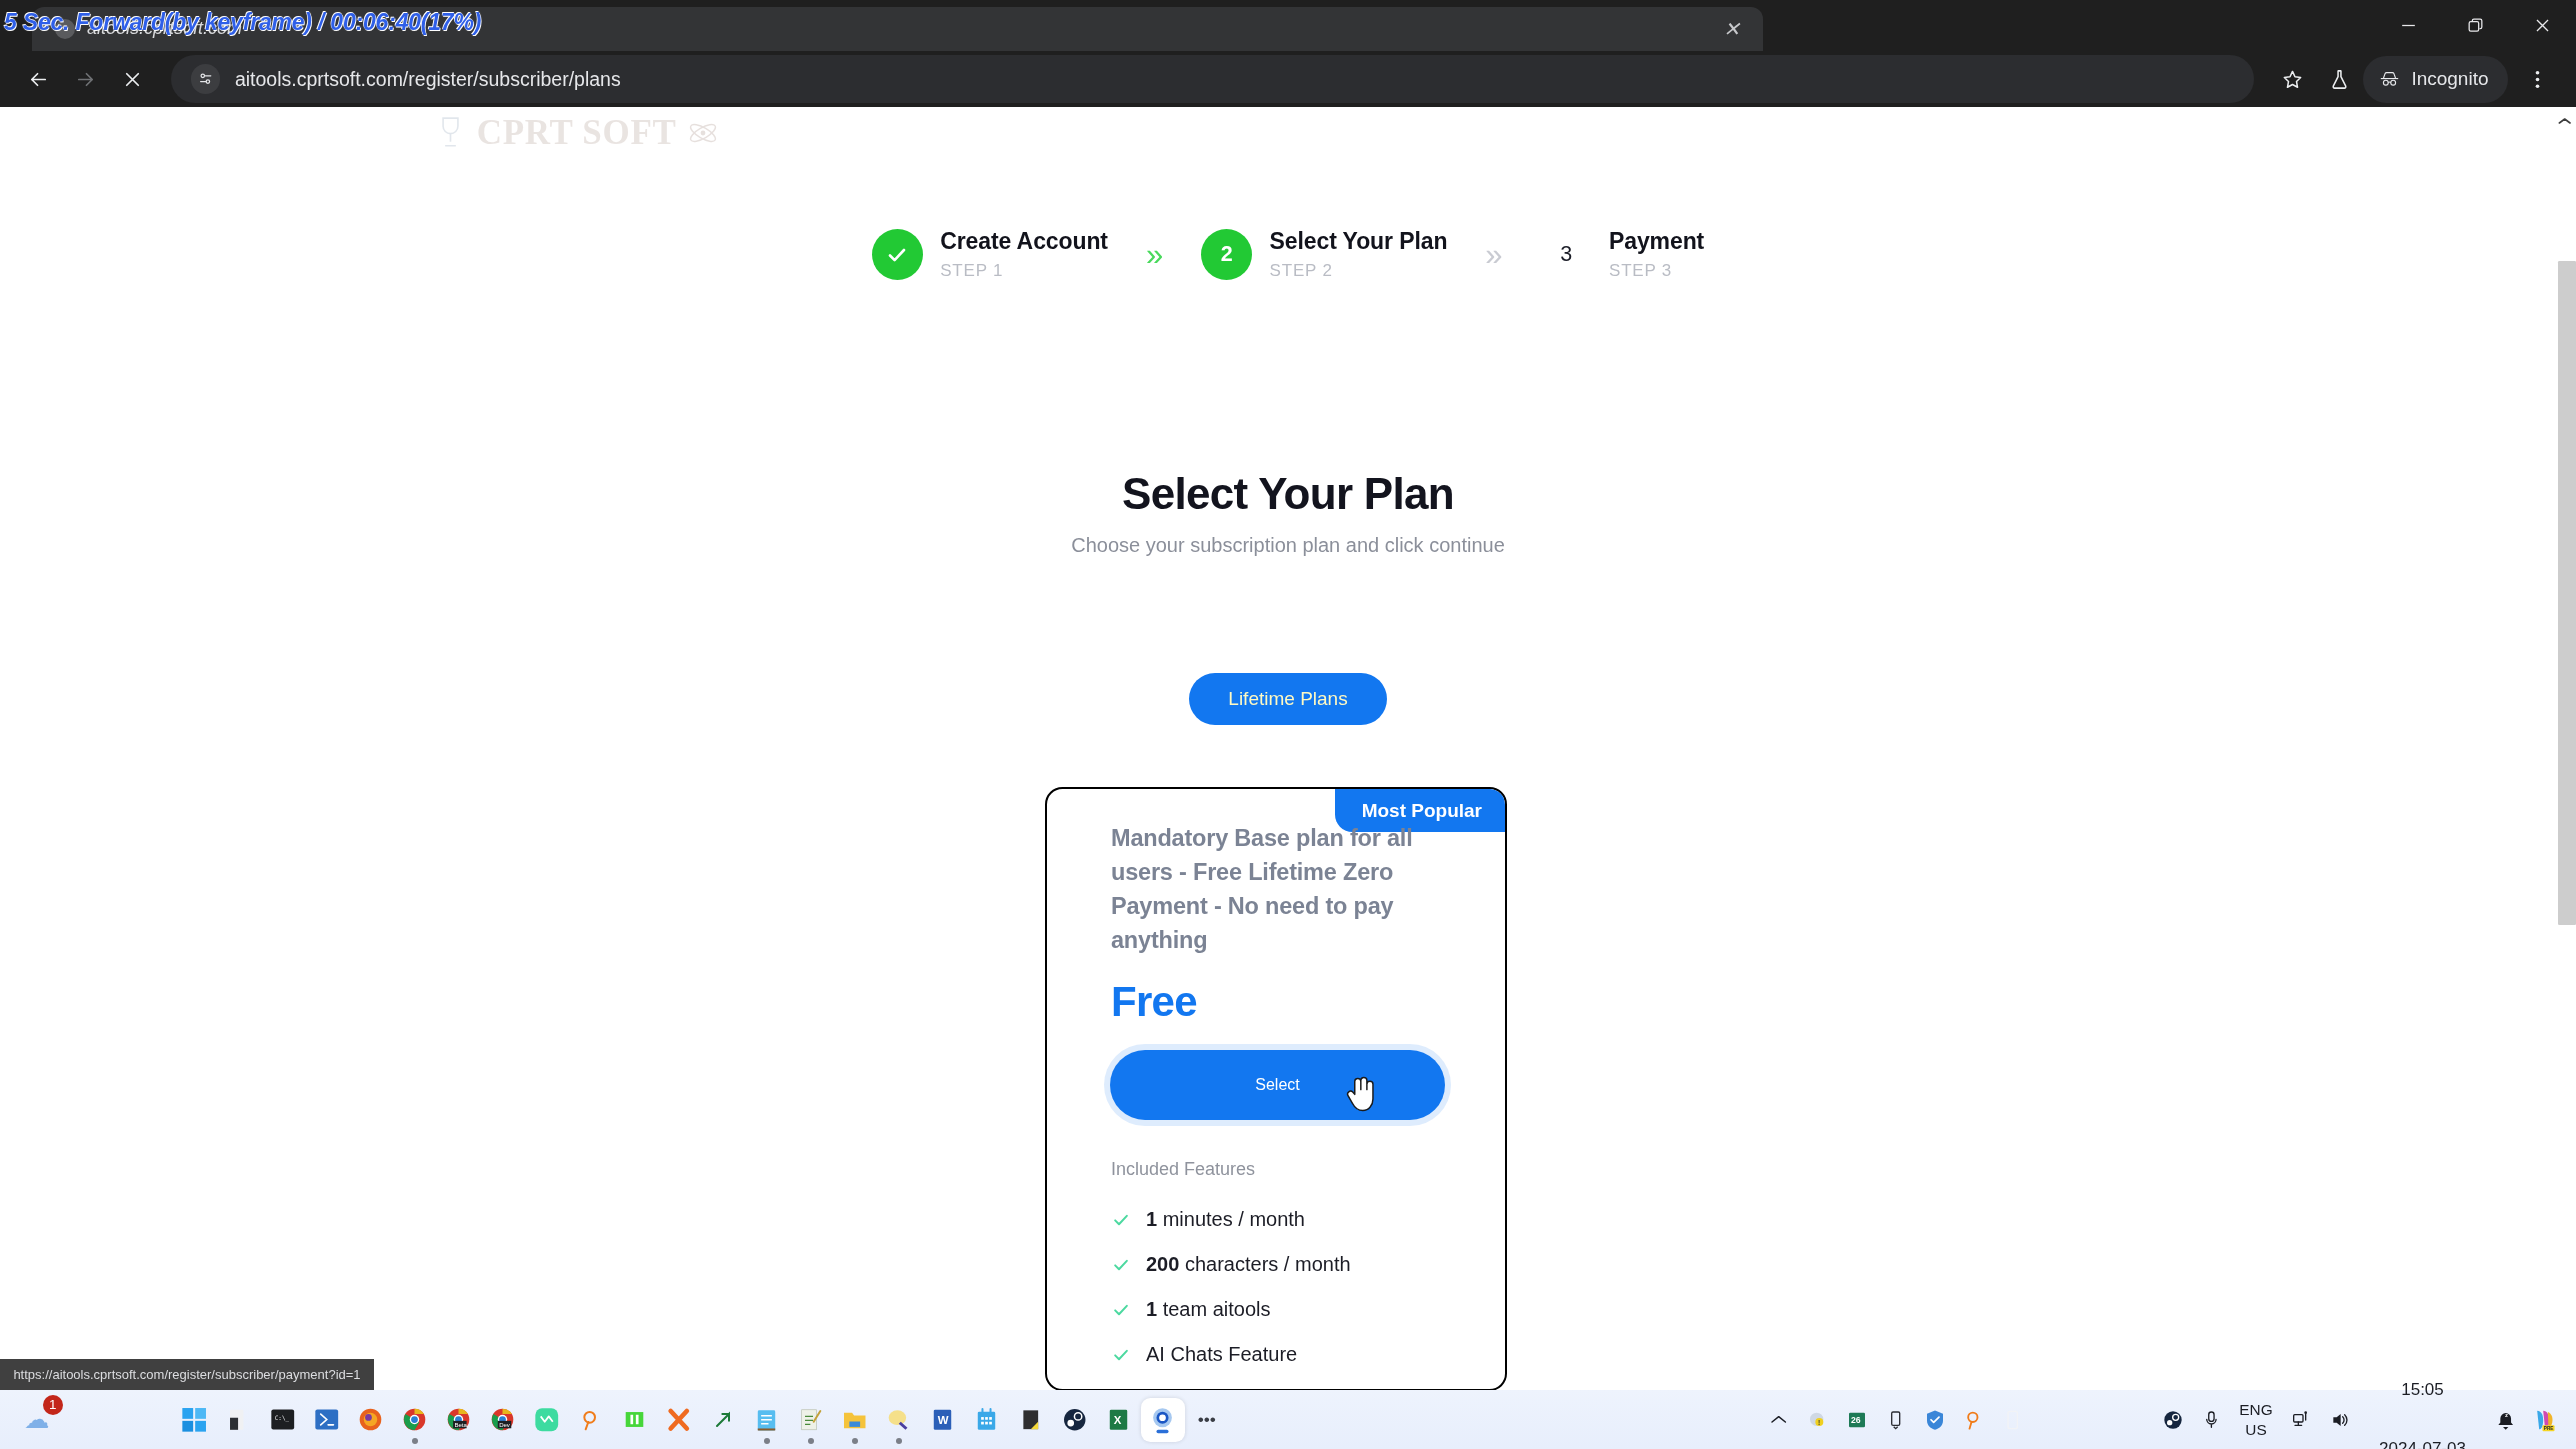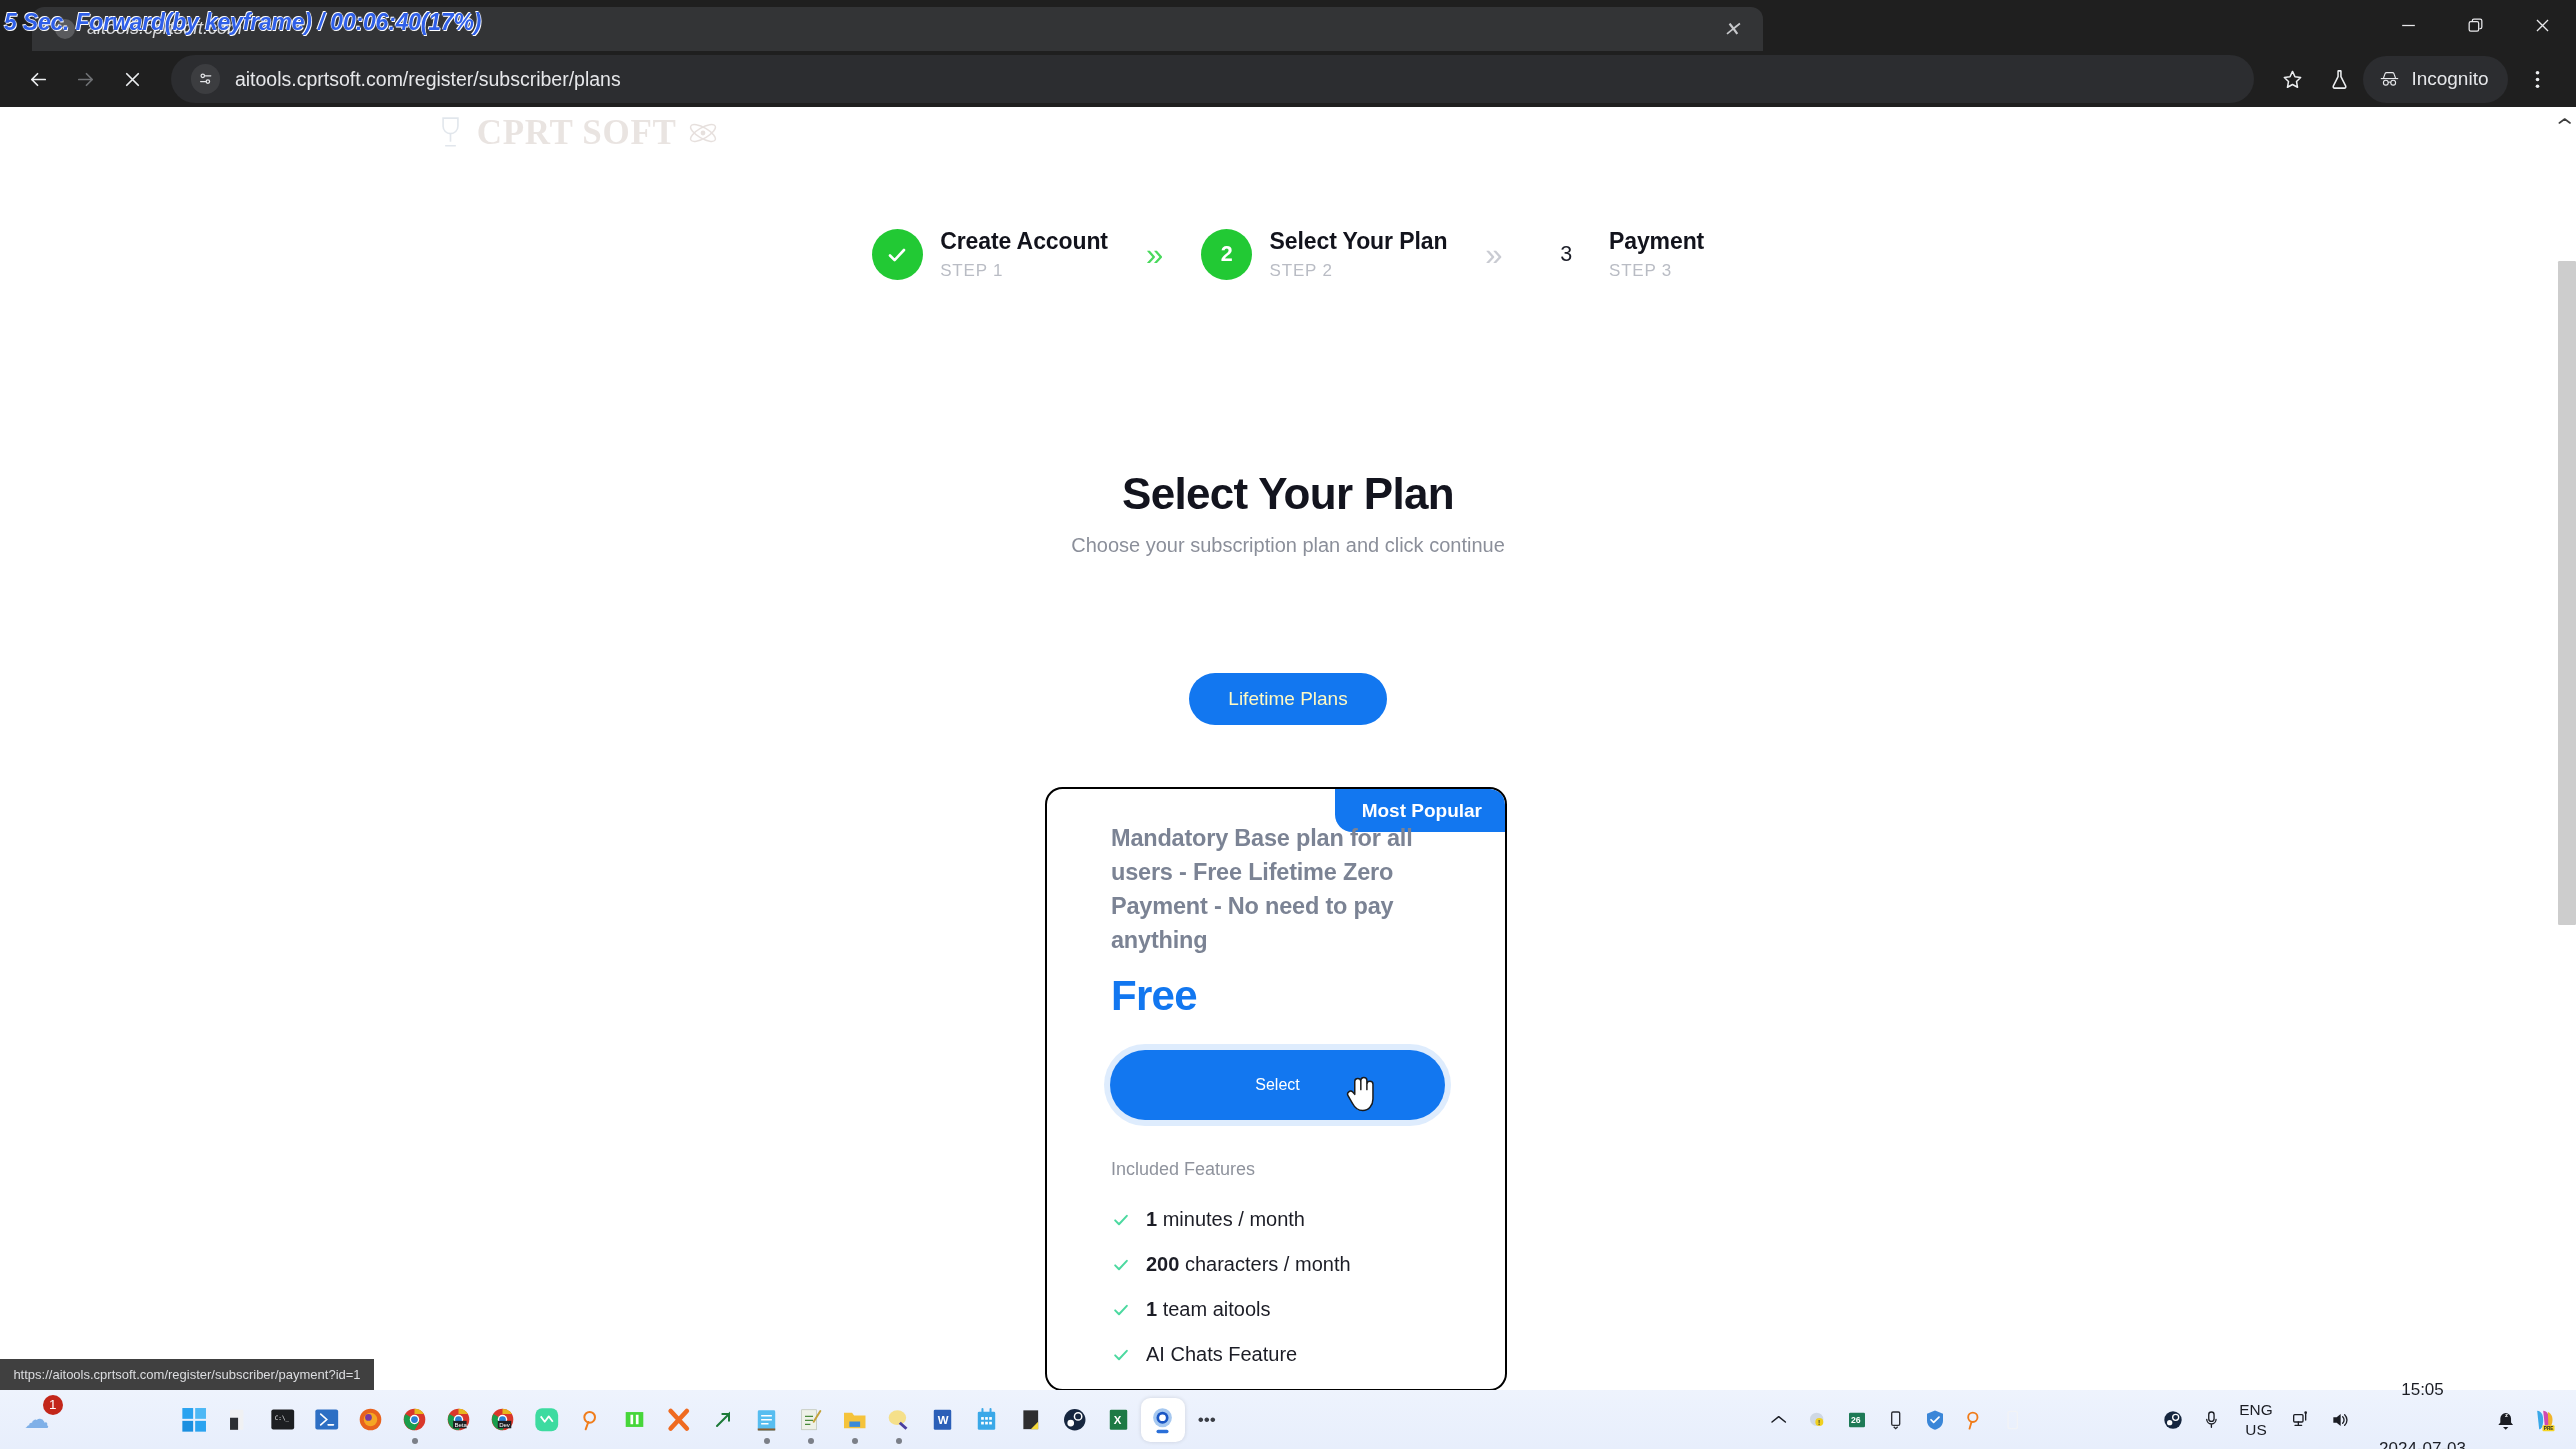--- a/index.html
+++ b/index.html
@@ -101,21 +101,21 @@
   .badge {
     position:absolute; right:0px; top:0px; background:#1277f0; color:#fff;
     font-size:19px; font-weight:bold; padding:10.7px 23px 10.7px 27px;
     border-bottom-left-radius:17.4px; border-top-right-radius:14.8px; white-space:nowrap;
   }
   .card-desc {
     position:absolute; left:64px; top:32px; width:315px;
     font-size:23.5px; font-weight:bold; color:#7b8394; line-height:1.45; letter-spacing:-0.2px;
   }
   .card-price {
-    position:absolute; left:64px; top:183px;
+    position:absolute; left:64px; top:189px;
     font-size:42px; font-weight:bold; color:#1277f0; letter-spacing:-0.7px;
   }
   .select-btn {
     position:absolute; left:63px; top:261px; width:335px; height:70px;
     background:#1277f0; color:#fff; font-size:16px; border:none; border-radius:35px;
     cursor:pointer; box-shadow:0 0 0 6px rgba(18,119,240,0.14);
   }
   .feat-head { position:absolute; left:64px; top:370px; font-size:18px; color:#8f939d; }
   .feat-list { position:absolute; left:64px; top:408px; width:362px; }
   .feat-row { display:flex; align-items:center; height:45px; }

